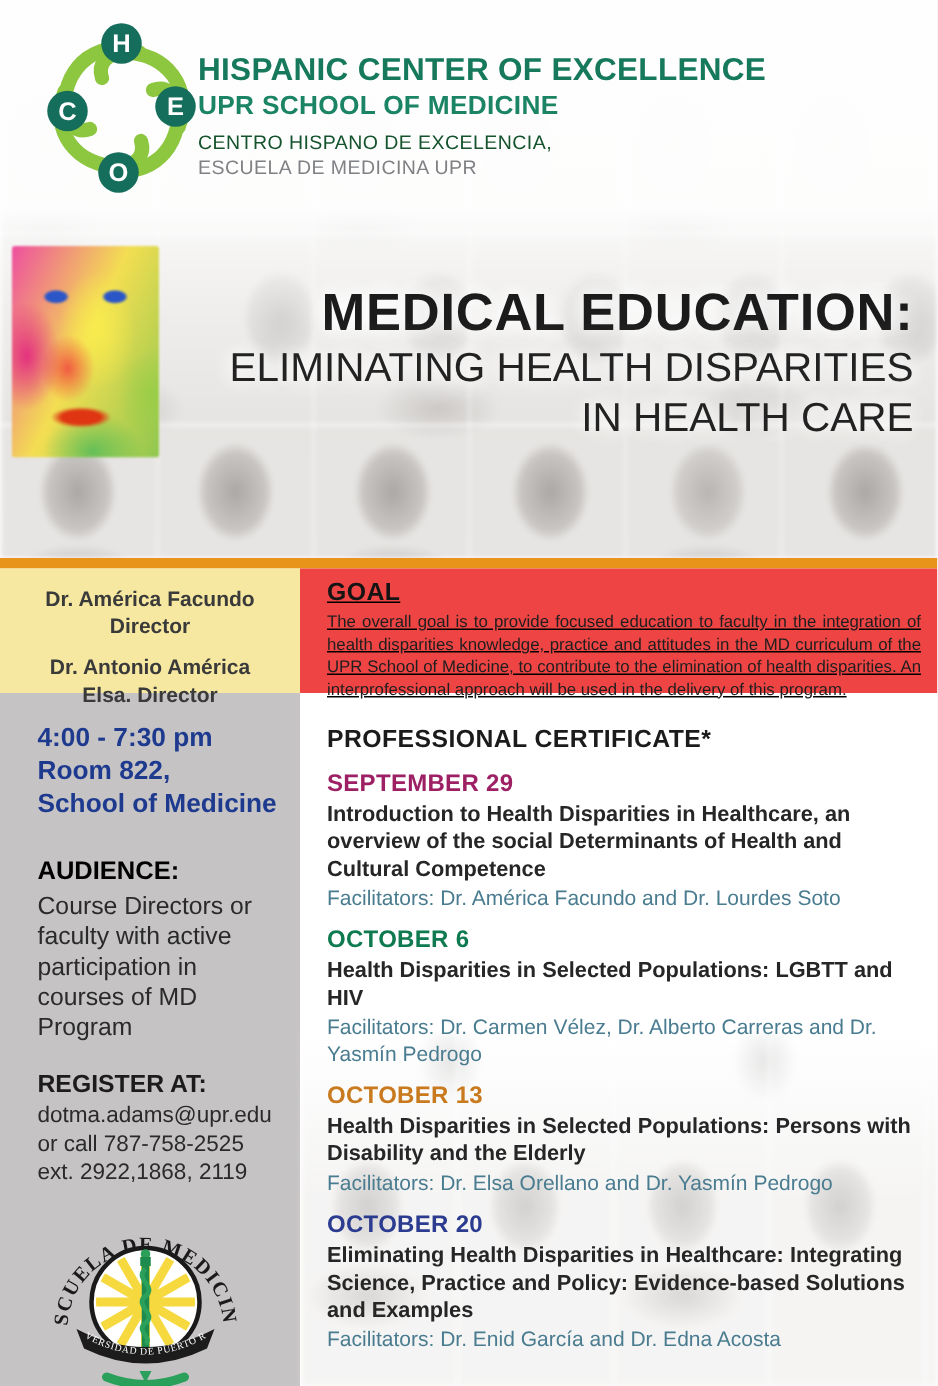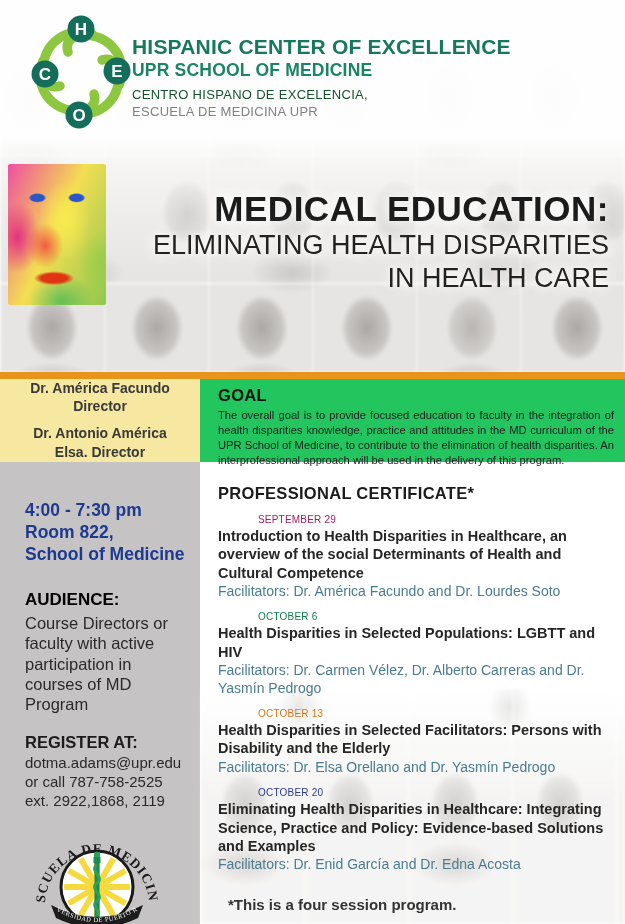--- a/index.html
+++ b/index.html
@@ -82,34 +82,34 @@
   .hero-line-2,.hero-line-3{
     font-size:27px;font-weight:400;color:#222;line-height:1.25;
     text-shadow:0 0 10px #fff,0 0 18px #fff,0 0 26px rgba(255,255,255,.8);
   }
   
   .divider-bar{position:absolute;top:372px;left:0;width:625px;height:7px;background:#e8941a;z-index:7;}
   
   .goal-row{position:absolute;top:379px;left:0;width:625px;height:83px;display:flex;z-index:7;}
   .directors-box{
     width:200px;box-sizing:border-box;background:#f6e8a0;text-align:center;
-    color:#3a3a3a;
+    padding-top:11px;color:#3a3a3a;
   }
   .director-name{font-size:14px;font-weight:700;line-height:1.3;}
   .director-role{font-size:14px;font-weight:700;line-height:1.3;margin-bottom:9px;}
-  .goal-box{flex:1;box-sizing:border-box;background:#22c55e;padding:7px 11px 0 18px;}
+  .goal-box{flex:1;box-sizing:border-box;background:#ef4444;padding:7px 11px 0 18px;text-decoration:underline;}
   .goal-heading{font-size:16.5px;font-weight:800;color:#141414;letter-spacing:.3px;}
   .goal-text{
     font-size:11.2px;line-height:1.33;color:#1e1e1e;text-align:justify;margin-top:3px;
   }
   
   .main-row{position:absolute;top:462px;left:0;width:625px;height:462px;display:flex;z-index:6;}
   .sidebar{
     width:200px;box-sizing:border-box;background:#c5c3c4;
-    padding:38px 8px 0 25px;
+    padding:19px 8px 0 25px;
   }
   .schedule-block{color:#1e3a8f;font-weight:700;font-size:17.5px;line-height:1.25;}
   .audience-heading{margin-top:24px;font-size:17px;font-weight:800;color:#000000;}
   .audience-text{margin-top:3px;font-size:16.5px;line-height:1.24;color:#2a2a2a;width:158px;}
   .register-heading{margin-top:18px;font-size:16.5px;font-weight:800;color:#1c1c1c;}
   .register-lines{margin-top:2px;font-size:15px;line-height:1.26;color:#2a2a2a;}
   .seal-wrap{margin-top:10px;margin-left:6px;}
   
   .content{flex:1;position:relative;background:#ffffff;}
   .content-collage{
@@ -122,21 +122,21 @@
       radial-gradient(ellipse 34px 44px at 360px 115px, rgba(70,64,60,.75) 0%, rgba(70,64,60,.35) 55%, rgba(70,64,60,0) 72%),
       radial-gradient(ellipse 60px 32px at 45px 175px,  rgba(70,64,60,.6) 0%, rgba(70,64,60,0) 70%),
       radial-gradient(ellipse 60px 32px at 255px 175px, rgba(70,64,60,.6) 0%, rgba(70,64,60,0) 70%),
       radial-gradient(ellipse 30px 38px at 100px 18px,  rgba(70,64,60,.4) 0%, rgba(70,64,60,0) 72%),
       radial-gradient(ellipse 30px 38px at 310px 18px,  rgba(70,64,60,.4) 0%, rgba(70,64,60,0) 72%),
       linear-gradient(180deg, rgba(220,217,214,0) 0%, rgba(220,217,214,.9) 45%);
   }
   .content-inner{position:relative;z-index:2;padding:22px 0 0 18px;}
   .program-heading{font-size:16.5px;font-weight:800;color:#1b1b1b;letter-spacing:.3px;}
   .session{margin-top:11px;}
-  .session-date{font-size:10px;font-weight:400;letter-spacing:.2px;margin-left:40px;}
+  .session-date{font-size:16px;font-weight:700;letter-spacing:.2px;}
   .session-title{font-size:14.5px;font-weight:700;color:#262626;line-height:1.26;width:394px;margin-top:2px;}
   .session-facilitators{font-size:14px;color:#4a7c90;line-height:1.26;width:394px;margin-top:1px;}
   .footnote{margin-top:22px;margin-left:10px;font-size:15px;font-weight:700;color:#333;}
 </style>
 </head>
 <body>
 
 <div class="page">
 
   <div class="collage"></div>
@@ -266,21 +266,21 @@
         </div>
 
         <div class="session">
           <div class="session-date" style="color: rgb(15, 122, 80);">OCTOBER 6</div>
           <div class="session-title">Health Disparities in Selected Populations: LGBTT and HIV</div>
           <div class="session-facilitators">Facilitators: Dr. Carmen Vélez, Dr. Alberto Carreras and Dr. Yasmín Pedrogo</div>
         </div>
 
         <div class="session">
           <div class="session-date" style="color: rgb(201, 122, 30);">OCTOBER 13</div>
-          <div class="session-title">Health Disparities in Selected Facilitators: Persons with Disability and the Elderly</div>
+          <div class="session-title">Health Disparities in Selected Populations: Persons with Disability and the Elderly</div>
           <div class="session-facilitators">Facilitators: Dr. Elsa Orellano and Dr. Yasmín Pedrogo</div>
         </div>
 
         <div class="session">
           <div class="session-date" style="color: rgb(43, 59, 143);">OCTOBER 20</div>
           <div class="session-title">Eliminating Health Disparities in Healthcare: Integrating Science, Practice and Policy: Evidence-based Solutions and Examples</div>
           <div class="session-facilitators">Facilitators: Dr. Enid García and Dr. Edna Acosta</div>
         </div>
 
         <div class="footnote">*This is a four session program.</div>

